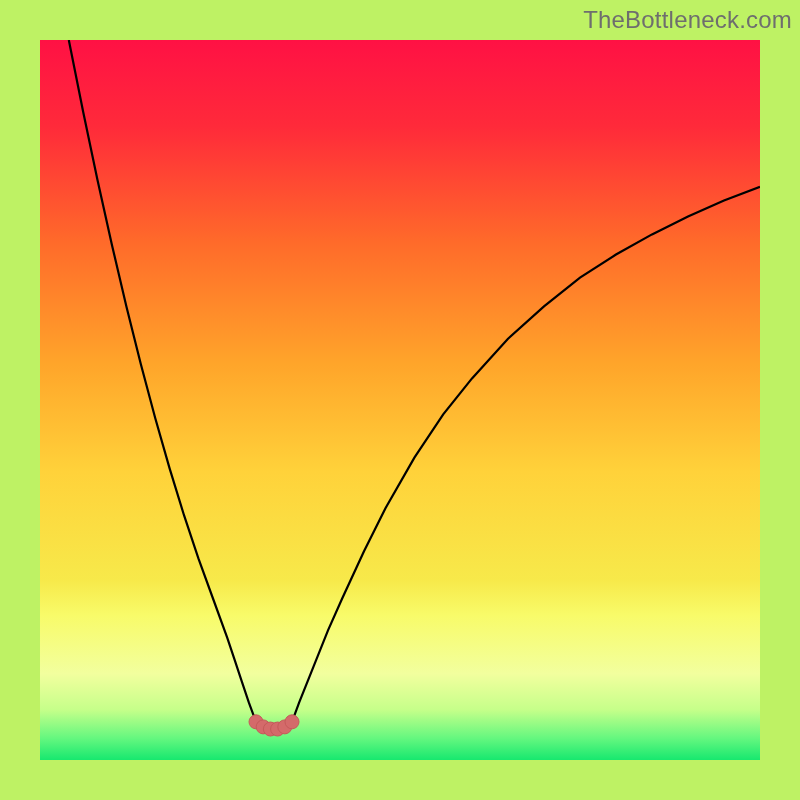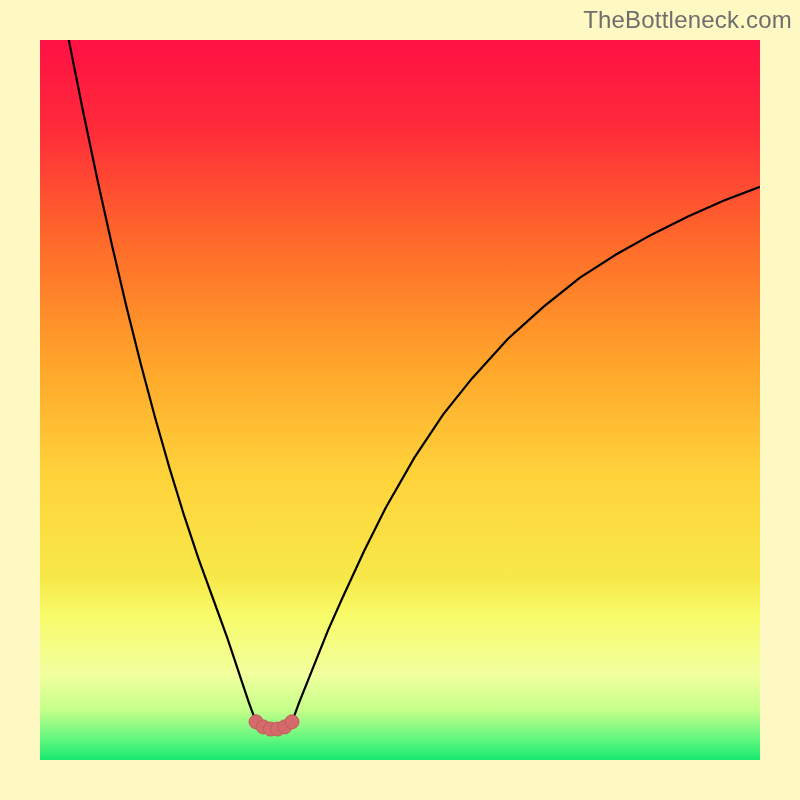--- a/index.html
+++ b/index.html
@@ -9,21 +9,21 @@
     height: 800px;
     background: #000;
     font-family: Arial, Helvetica, sans-serif;
   }
   .frame {
     position: absolute;
     left: 0;
     top: 0;
     width: 800px;
     height: 800px;
-    background: #fef9c3;
+    background: #bef264;
   }
   .plot {
     position: absolute;
     left: 40px;
     top: 40px;
     width: 720px;
     height: 720px;
     overflow: hidden;
   }
   .watermark {

